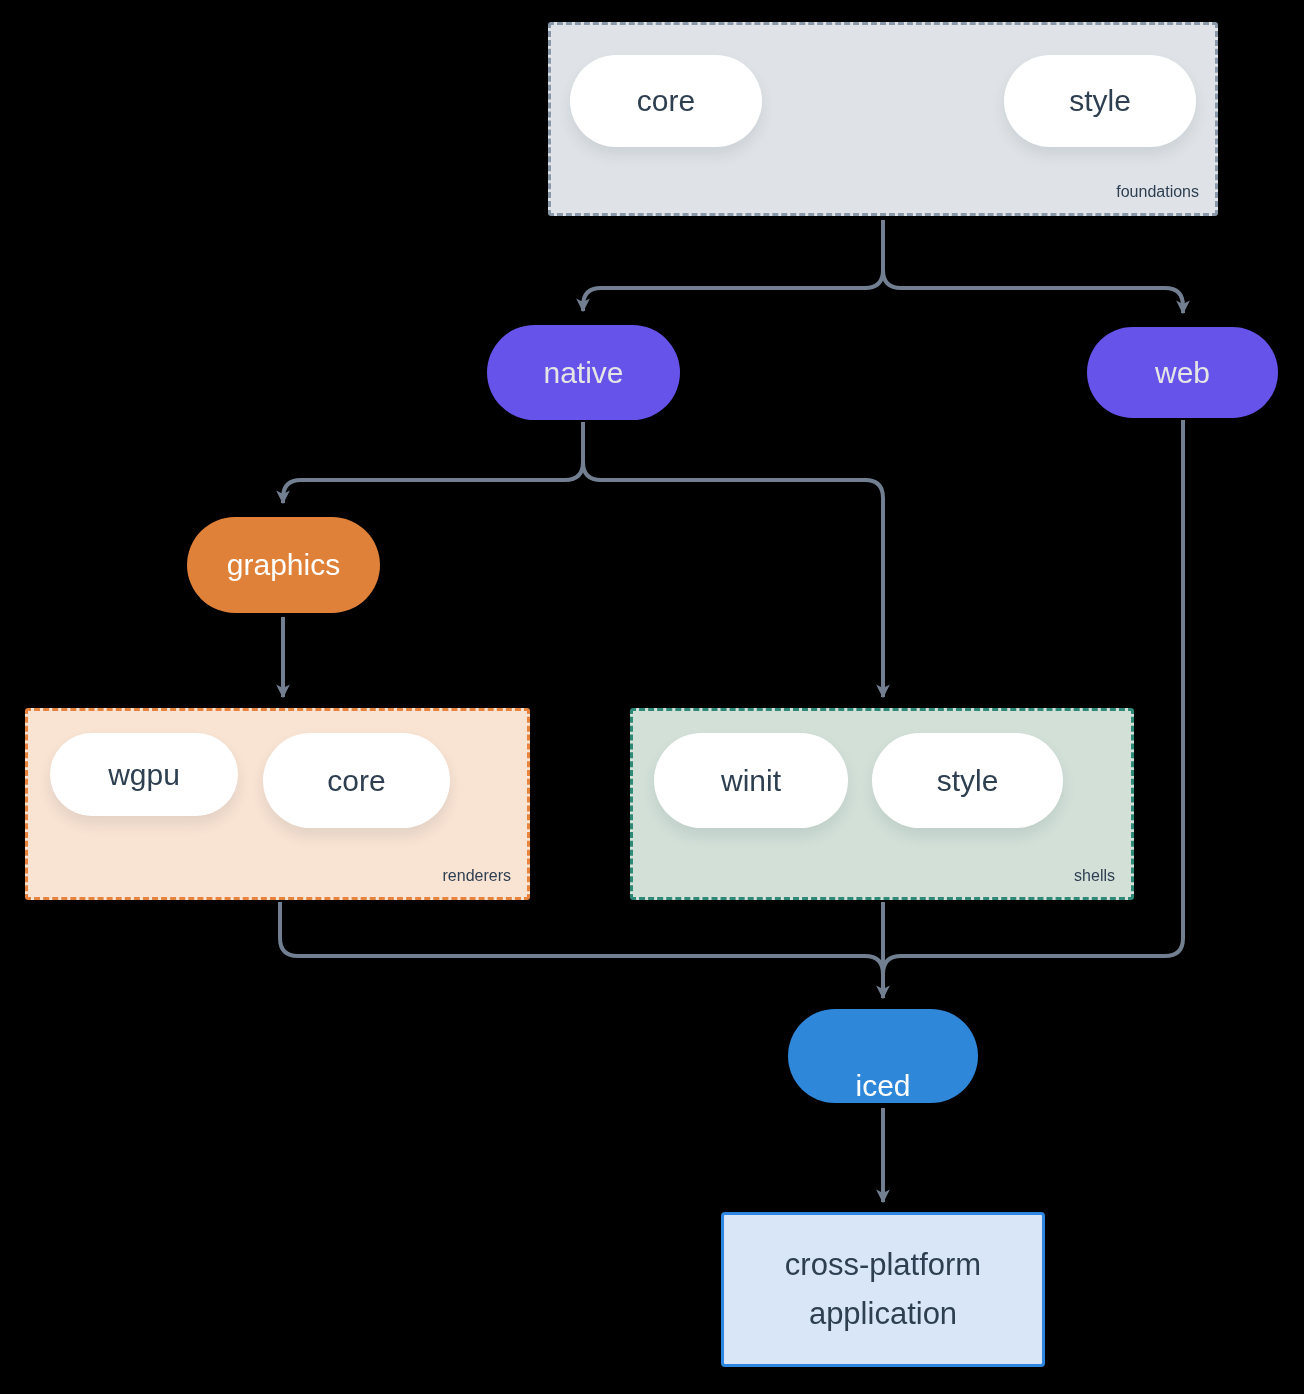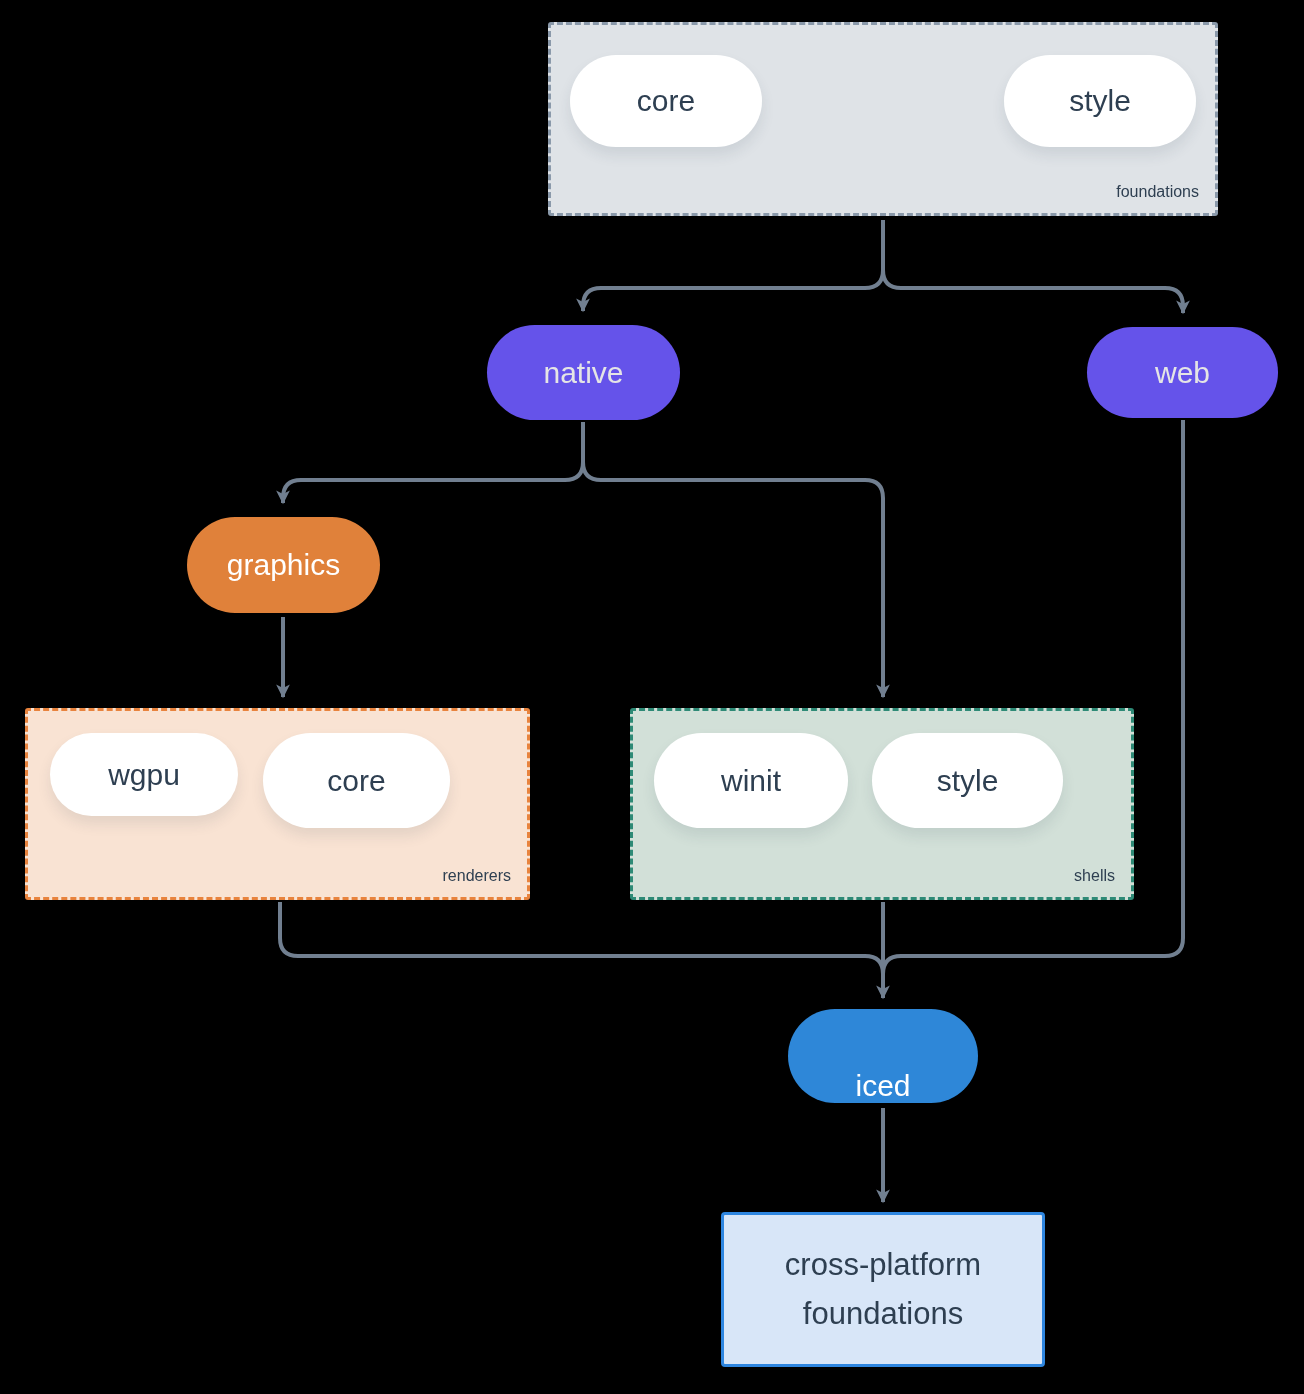--- a/index.html
+++ b/index.html
@@ -148,16 +148,16 @@
   </div>
   <div class="pill white" style="left:872px; top:733px; width:191px; height:95px;">
     <span>style</span>
   </div>
 
   <div class="pill blue" style="left:788px; top:1009px; width:190px; height:94px;">
     <span>iced</span>
   </div>
 
   <div class="app-box" style="left:721px; top:1212px; width:324px; height:155px;">
-    <span>cross-platform foundations</span>
+    <span>cross-platform application</span>
   </div>
 
 </div>
 
 </body></html>

